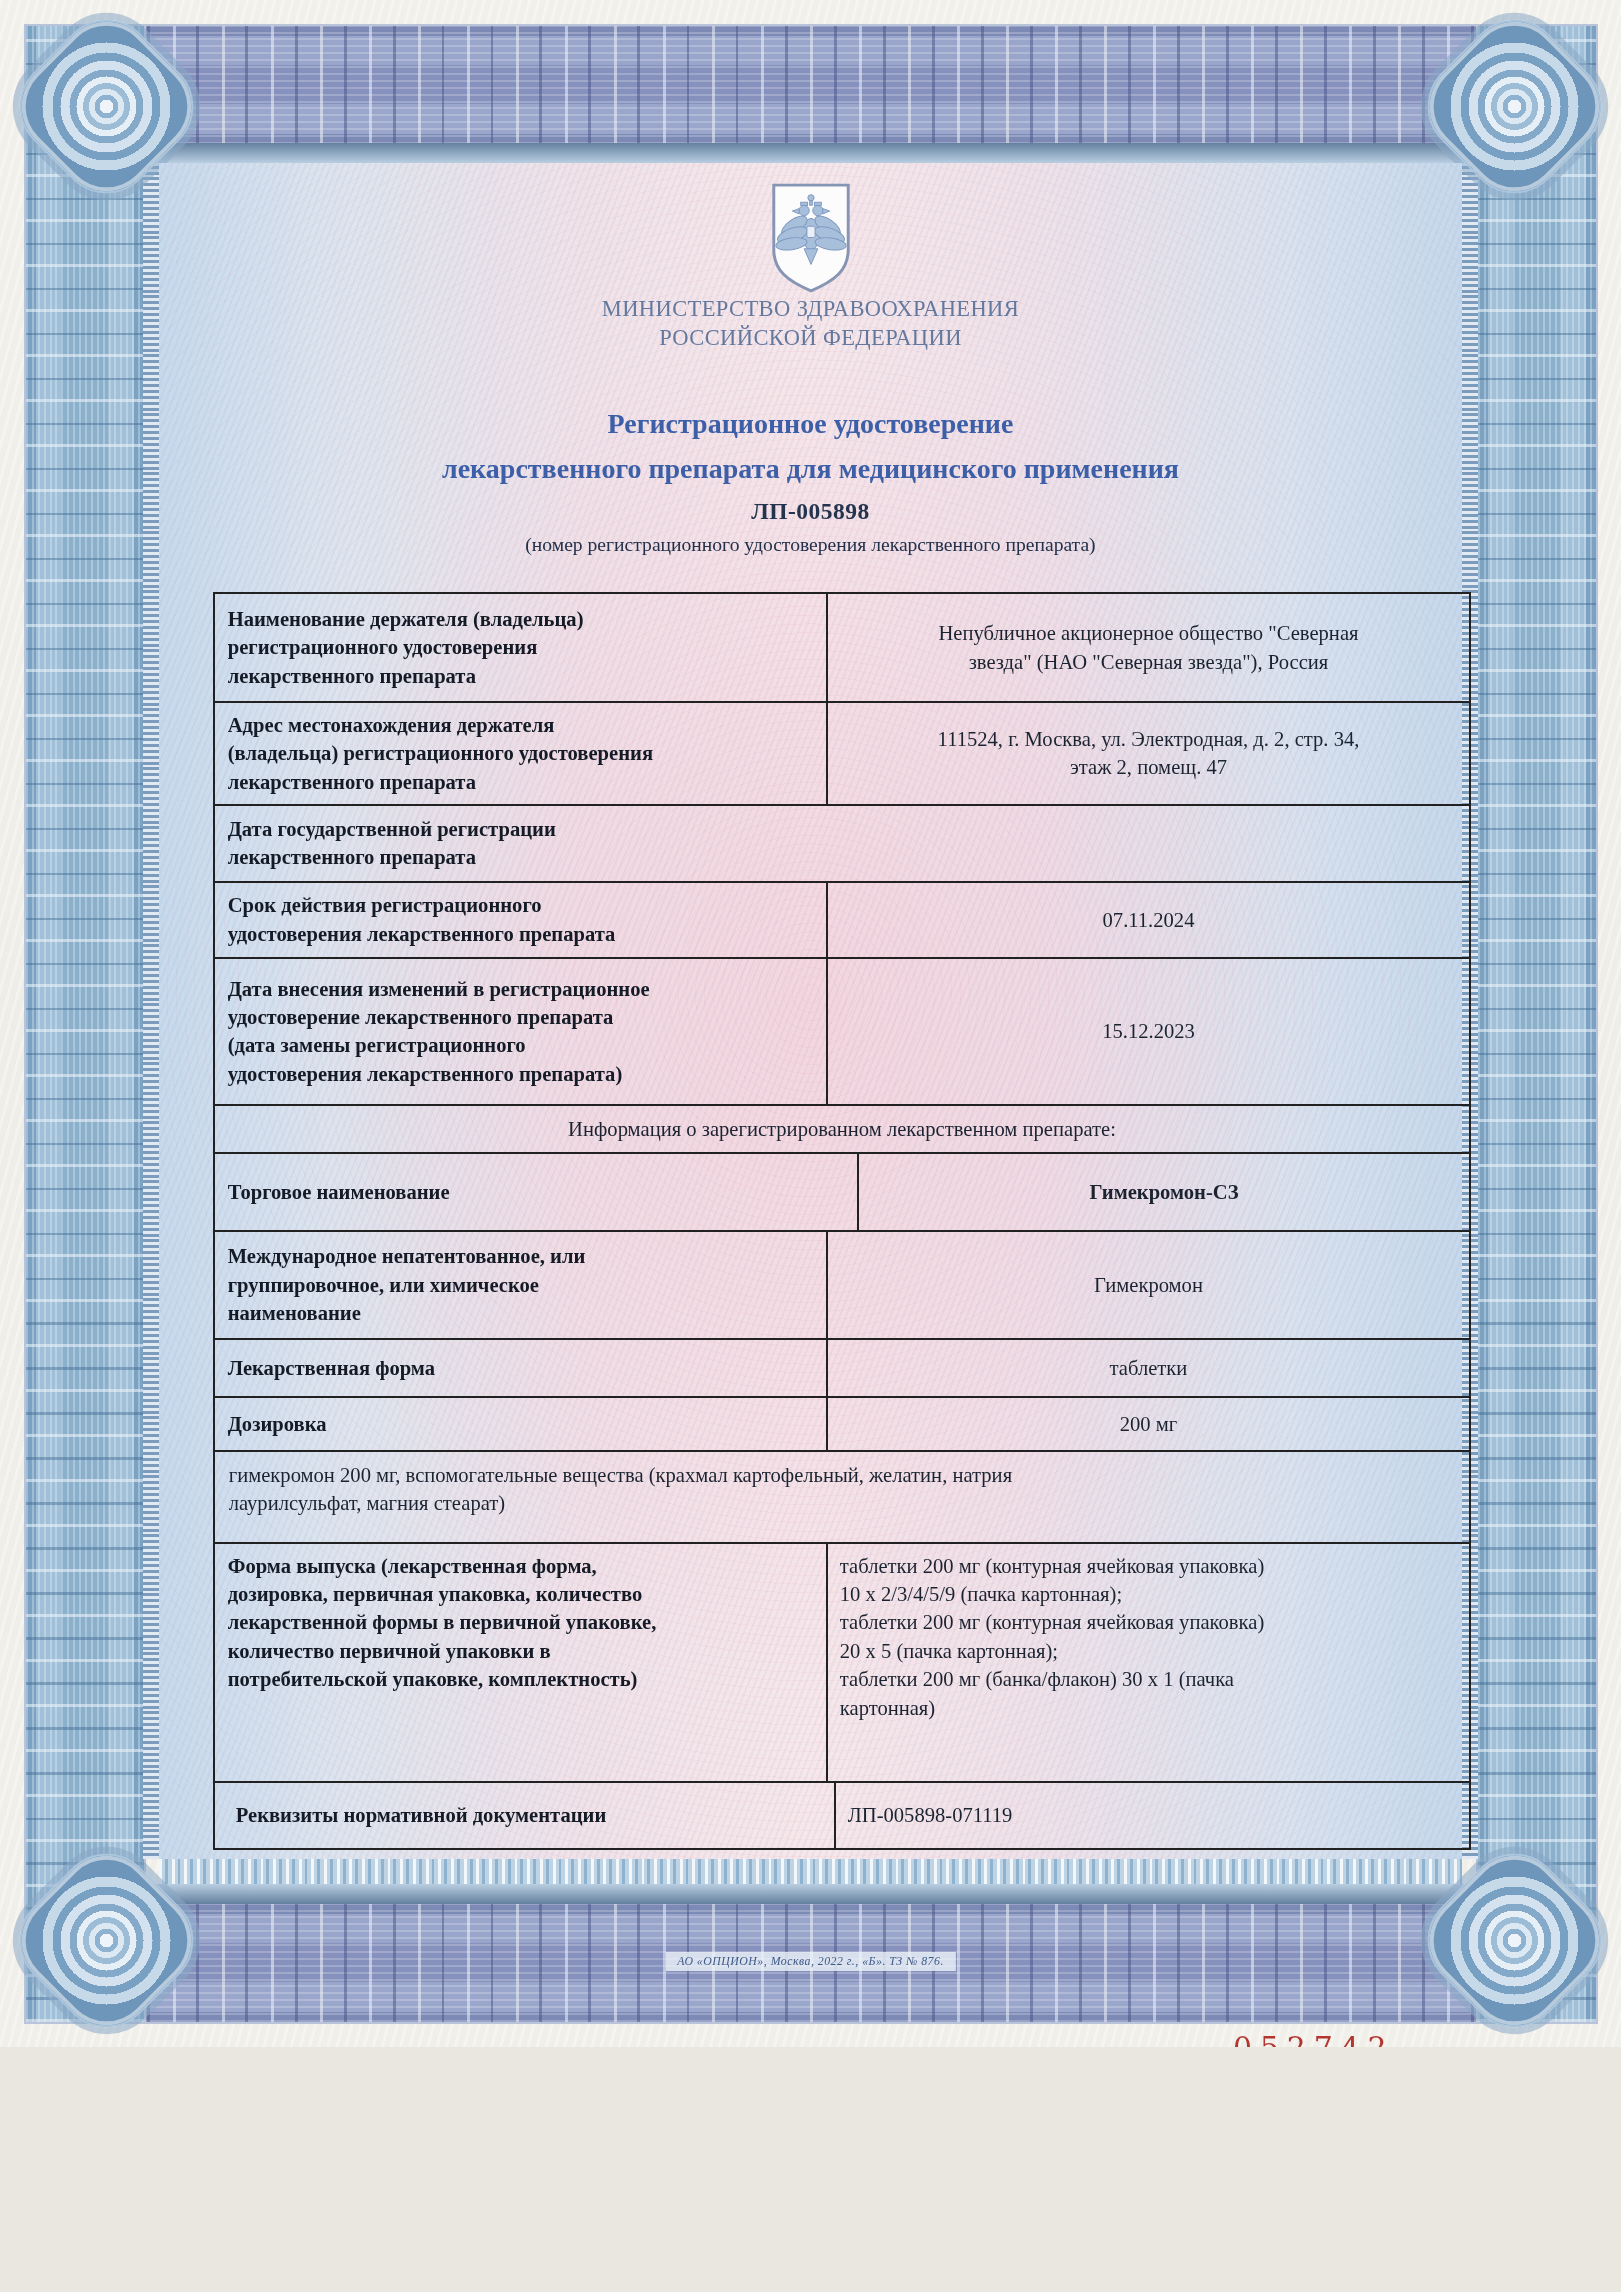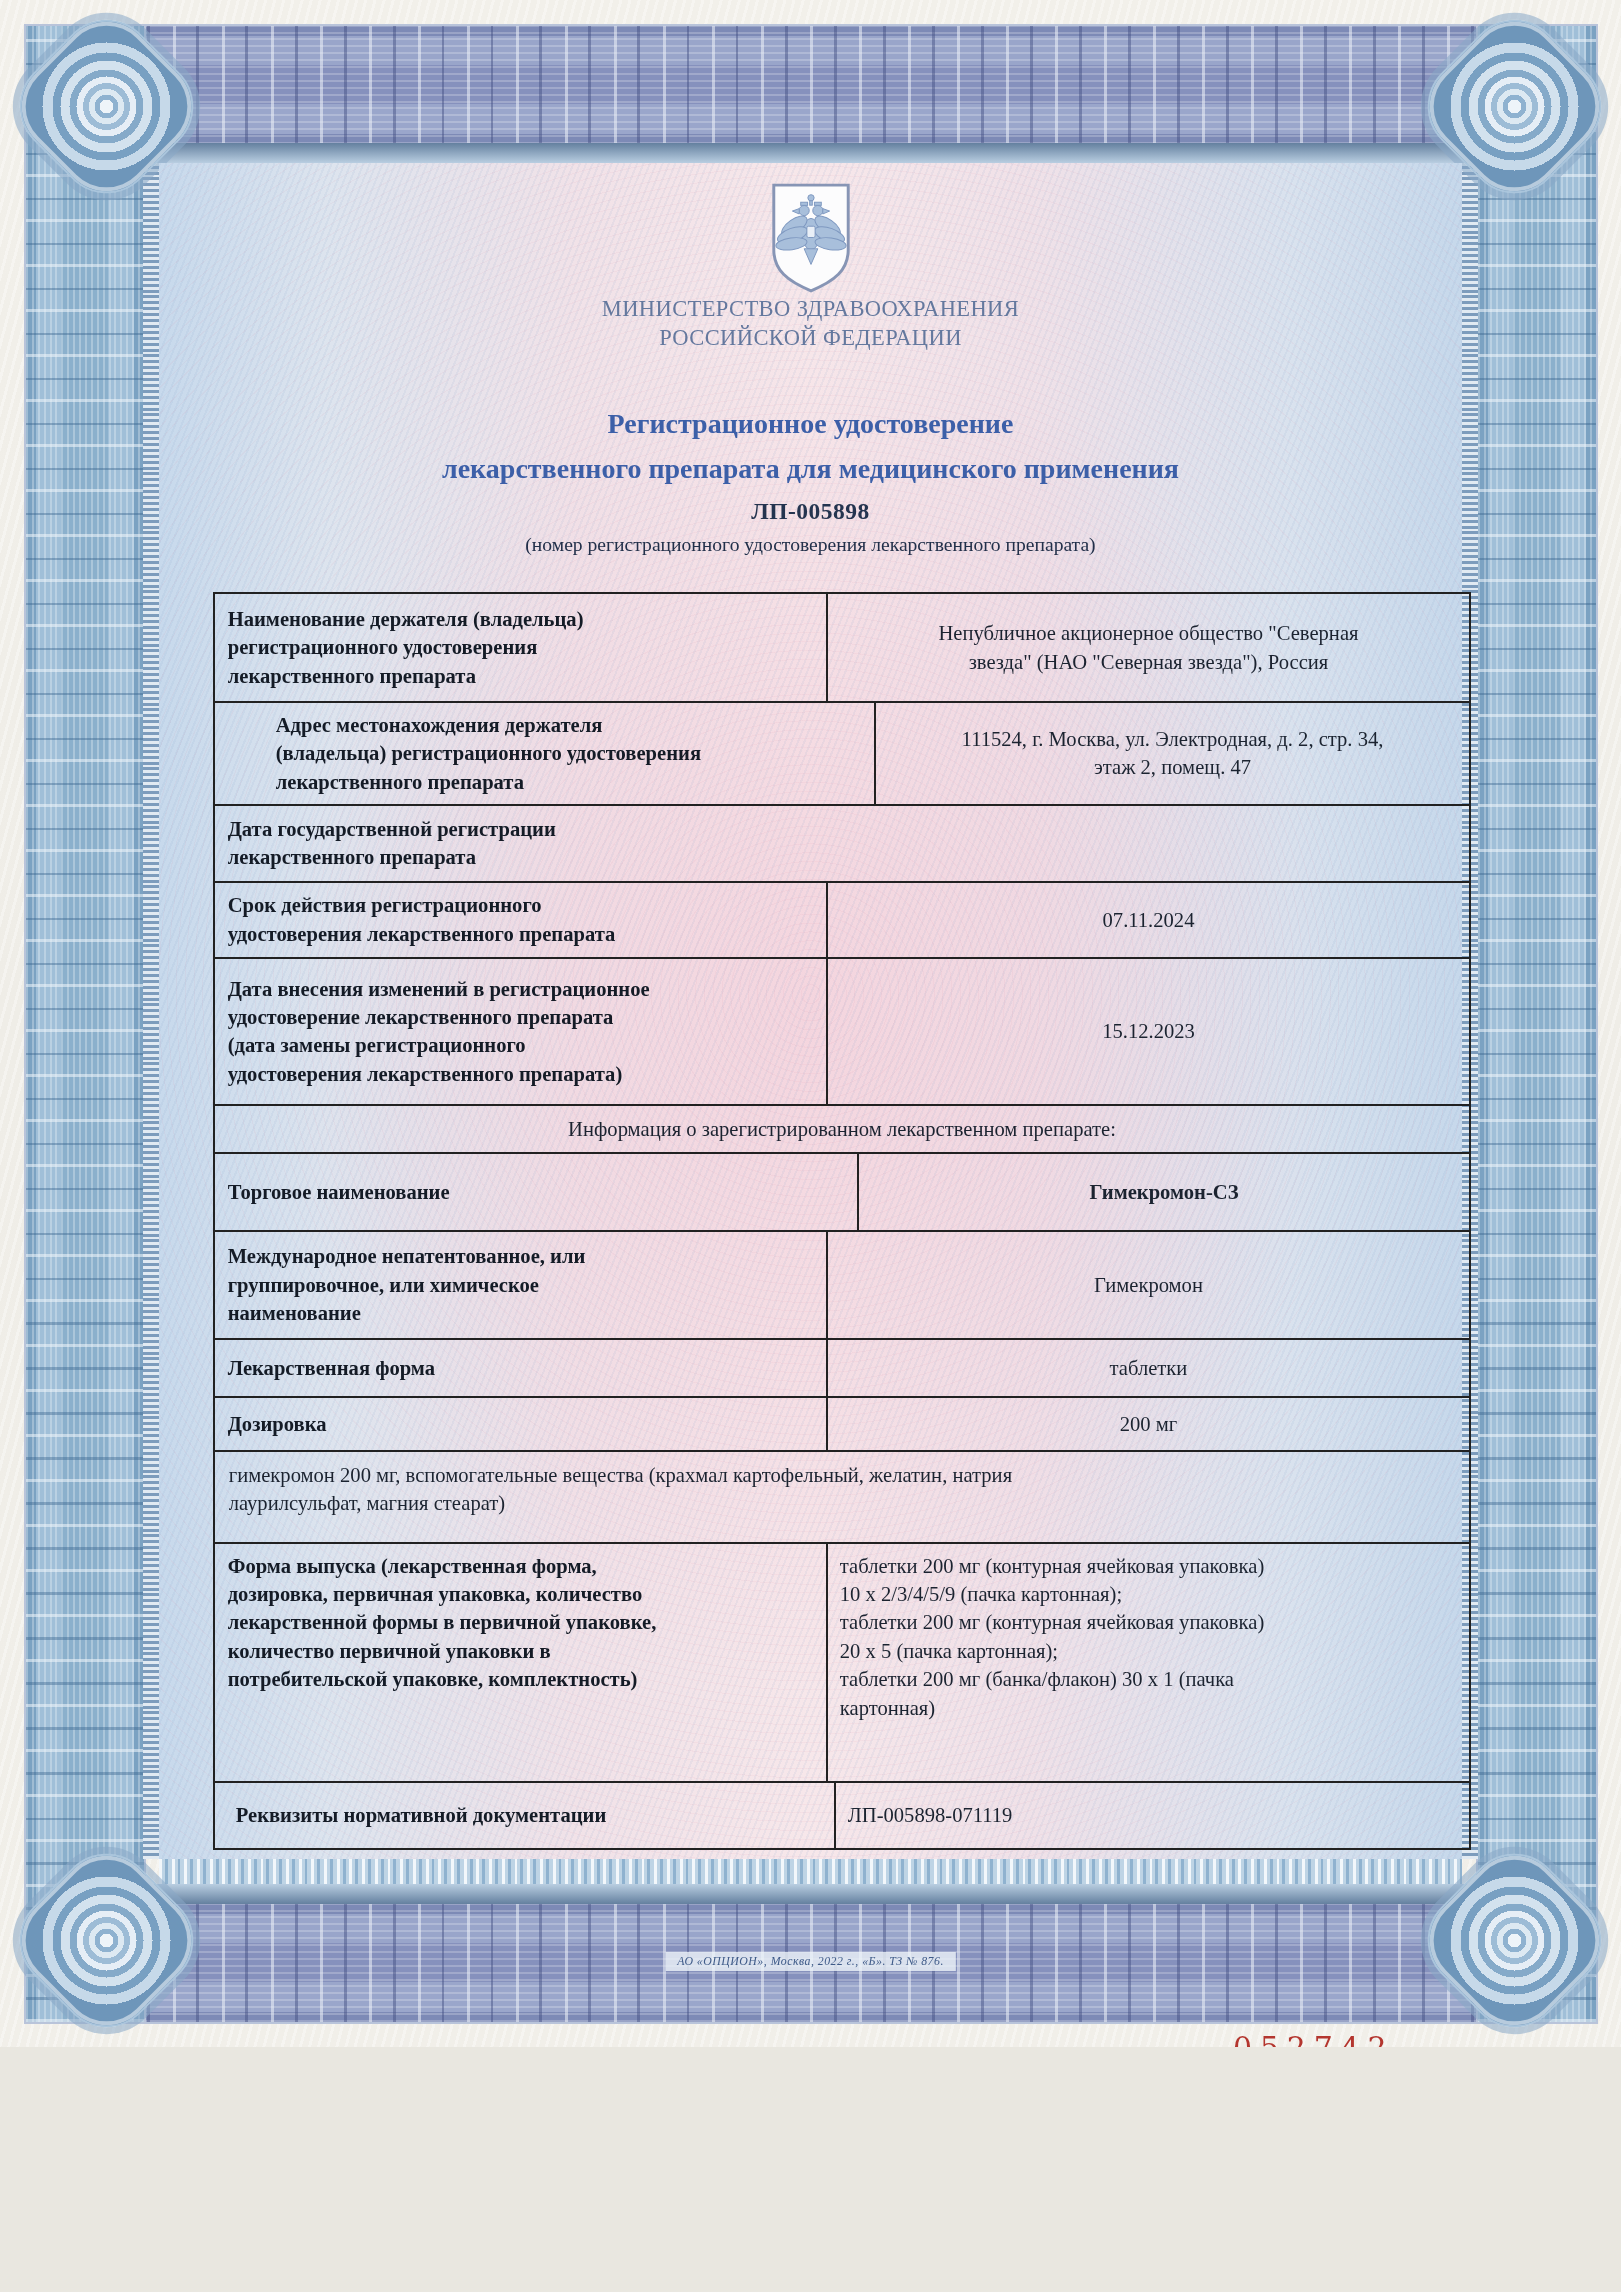--- a/index.html
+++ b/index.html
@@ -197,21 +197,21 @@
     <div class="reg-caption">(номер регистрационного удостоверения лекарственного препарата)</div>
 
     <div class="reg-table" id="reg-table">
         <div class="t-row" style="min-height: 107px; border-radius: 27px;">
           <div class="t-label">Наименование держателя (владельца)
 регистрационного удостоверения
 лекарственного препарата</div>
           <div class="t-value">Непубличное акционерное общество "Северная
 звезда" (НАО "Северная звезда"), Россия</div>
         </div>
-        <div class="t-row" style="min-height: 98px; padding-left: 48px;">
+        <div class="t-row" style="min-height: 98px;">
           <div class="t-label">Адрес местонахождения держателя
 (владельца) регистрационного удостоверения
 лекарственного препарата</div>
           <div class="t-value">111524, г. Москва, ул. Электродная, д. 2, стр. 34,
 этаж 2, помещ. 47</div>
         </div>
         <div class="t-row" style="min-height: 77px;">
           <div class="t-label">Дата государственной регистрации
 лекарственного препарата</div>
         </div>

